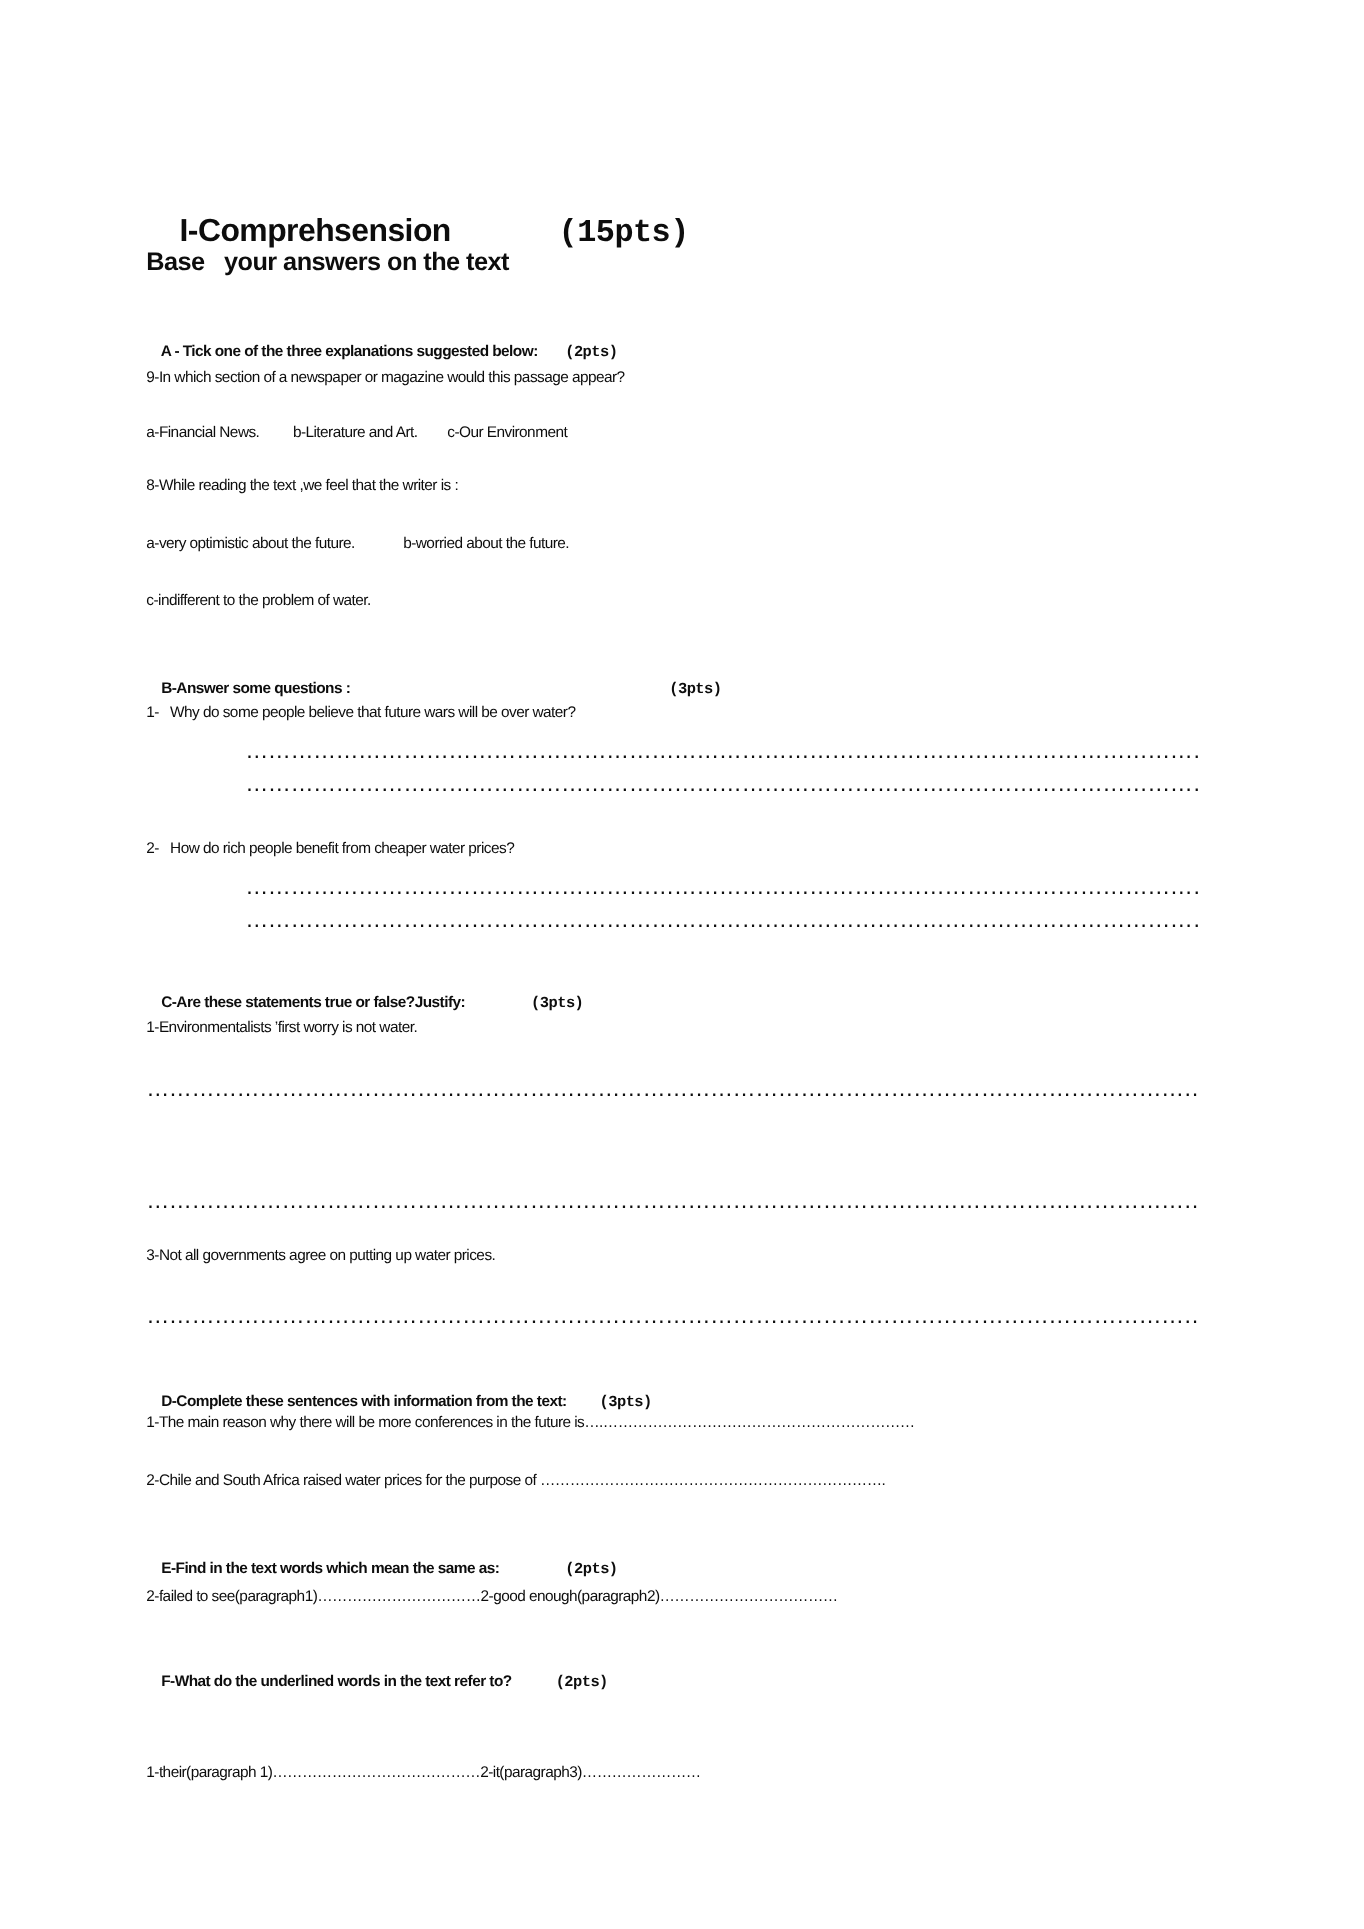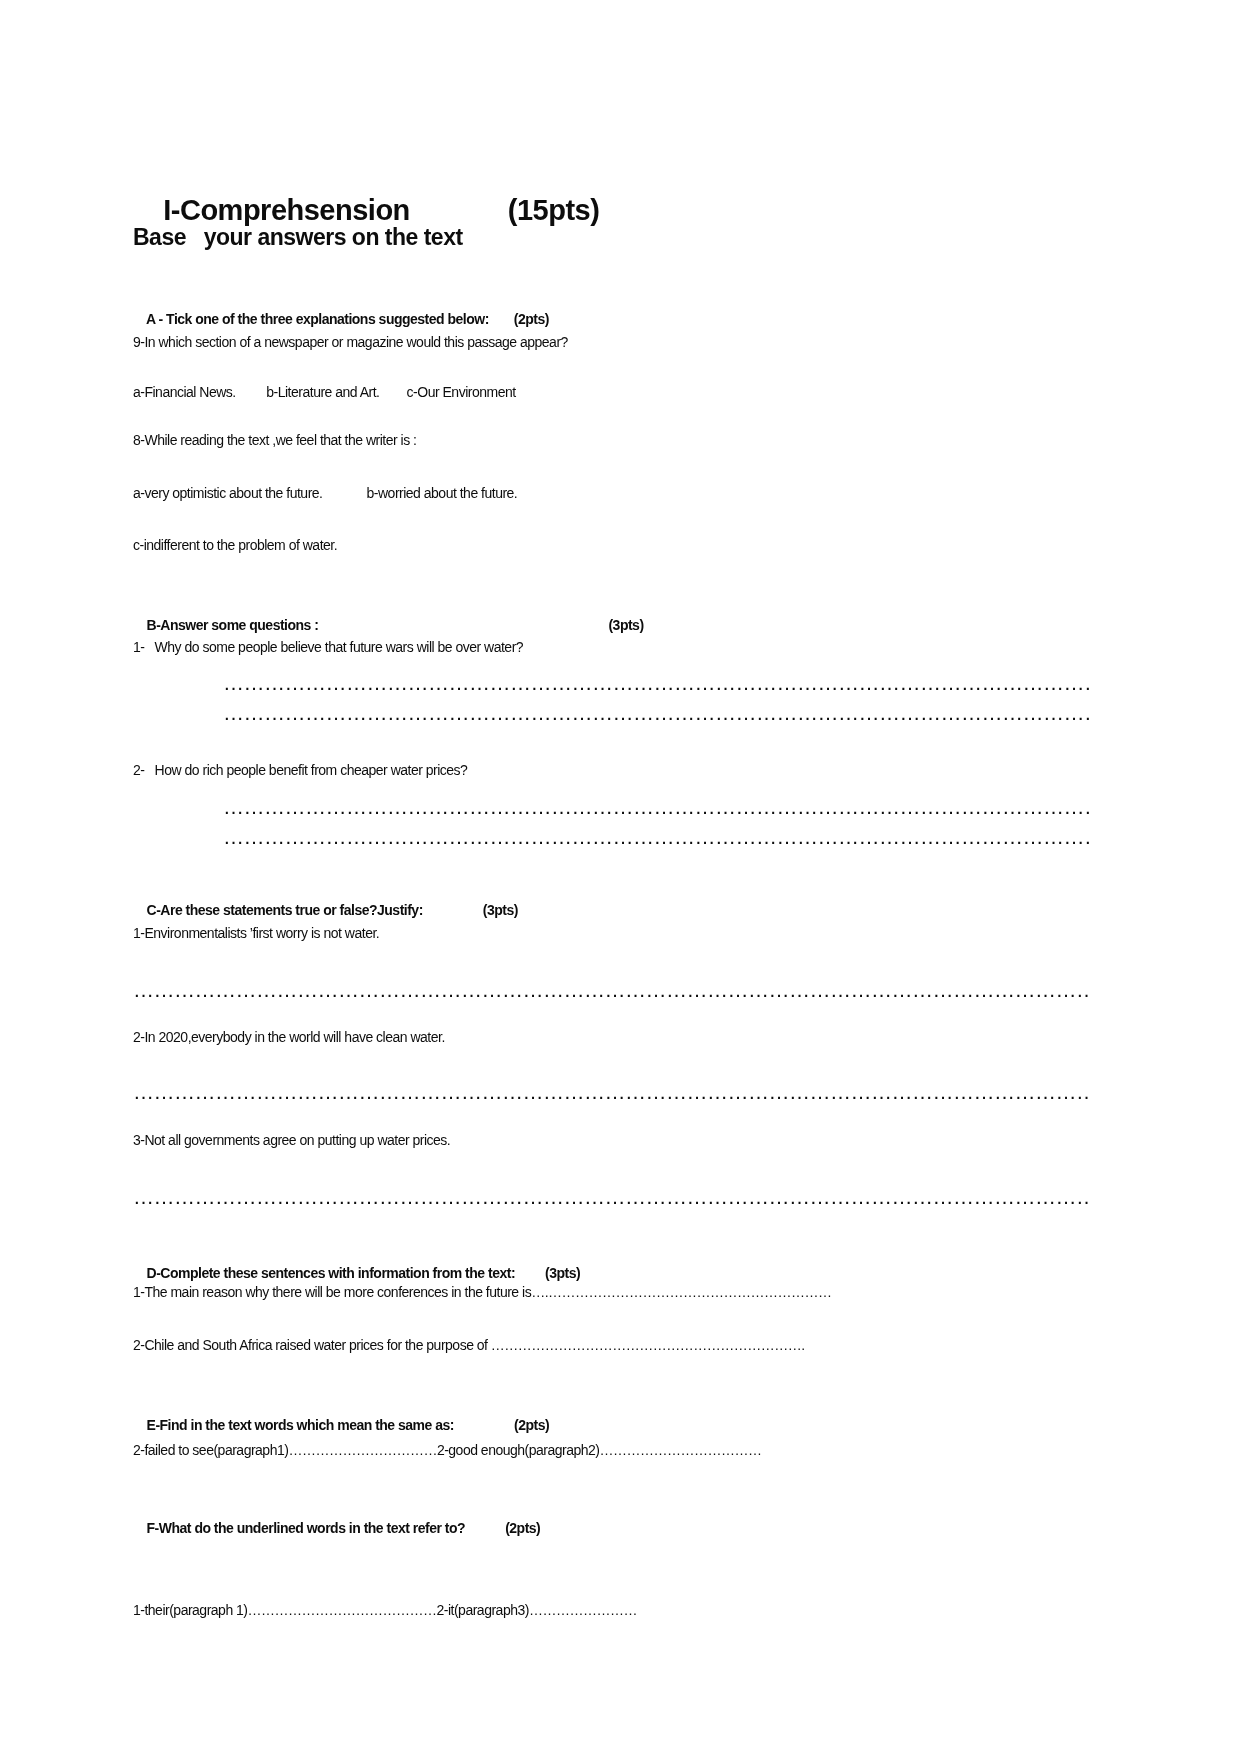--- a/index.html
+++ b/index.html
@@ -28,21 +28,21 @@
   .dotline{
     position:absolute;
     font-size:21px;
     line-height:30px;
     letter-spacing:-0.5px;
     white-space:nowrap;
     overflow:hidden;
   }
   .dot-indent{left:223px;width:867px;}
   .dot-full{left:133px;width:957px;}
-  .pts{display:inline-block;}
+  .pts{display:inline-block;font-family:Liberation Mono, monospace;}
 </style>
 </head>
 <body>
 
 <div class="page">
 
   <div class="line title b" style="top:153px">
     <span>I-Comprehsension</span><span class="pts" style="margin-left:98px">(15pts)</span>
   </div>
 
@@ -65,21 +65,20 @@
   <div class="dotline dot-indent" style="top:698px">……………………………………………………………………………………………………………………………………………………………………………………</div>
   <div class="line" style="top:755px">2-   How do rich people benefit from cheaper water prices?</div>
   <div class="dotline dot-indent" style="top:792px">……………………………………………………………………………………………………………………………………………………………………………………</div>
   <div class="dotline dot-indent" style="top:822px">……………………………………………………………………………………………………………………………………………………………………………………</div>
 
   <div class="line b" style="top:865px">
     <span>C-Are these statements true or false?Justify:</span><span class="pts" style="margin-left:60px">(3pts)</span>
   </div>
   <div class="line" style="top:918px">1-Environmentalists ’first worry is not water.</div>
   <div class="dotline dot-full" style="top:975px">……………………………………………………………………………………………………………………………………………………………………………………</div>
-  <div class="line" style="top:1022px">2-In 2020,everybody in the world will have clean water.</div>
   <div class="dotline dot-full" style="top:1077px">……………………………………………………………………………………………………………………………………………………………………………………</div>
   <div class="line" style="top:1125px">3-Not all governments agree on putting up water prices.</div>
   <div class="dotline dot-full" style="top:1182px">……………………………………………………………………………………………………………………………………………………………………………………</div>
 
   <div class="line b" style="top:1228px">
     <span>D-Complete these sentences with information from the text:</span><span class="pts" style="margin-left:30px">(3pts)</span>
   </div>
   <div class="line clip" style="top:1277px">1-The main reason why there will be more conferences in the future is….………………………………………………………</div>
   <div class="line clip" style="top:1330px">2-Chile and South Africa raised water prices for the purpose of …………………………………………………………….</div>
 

